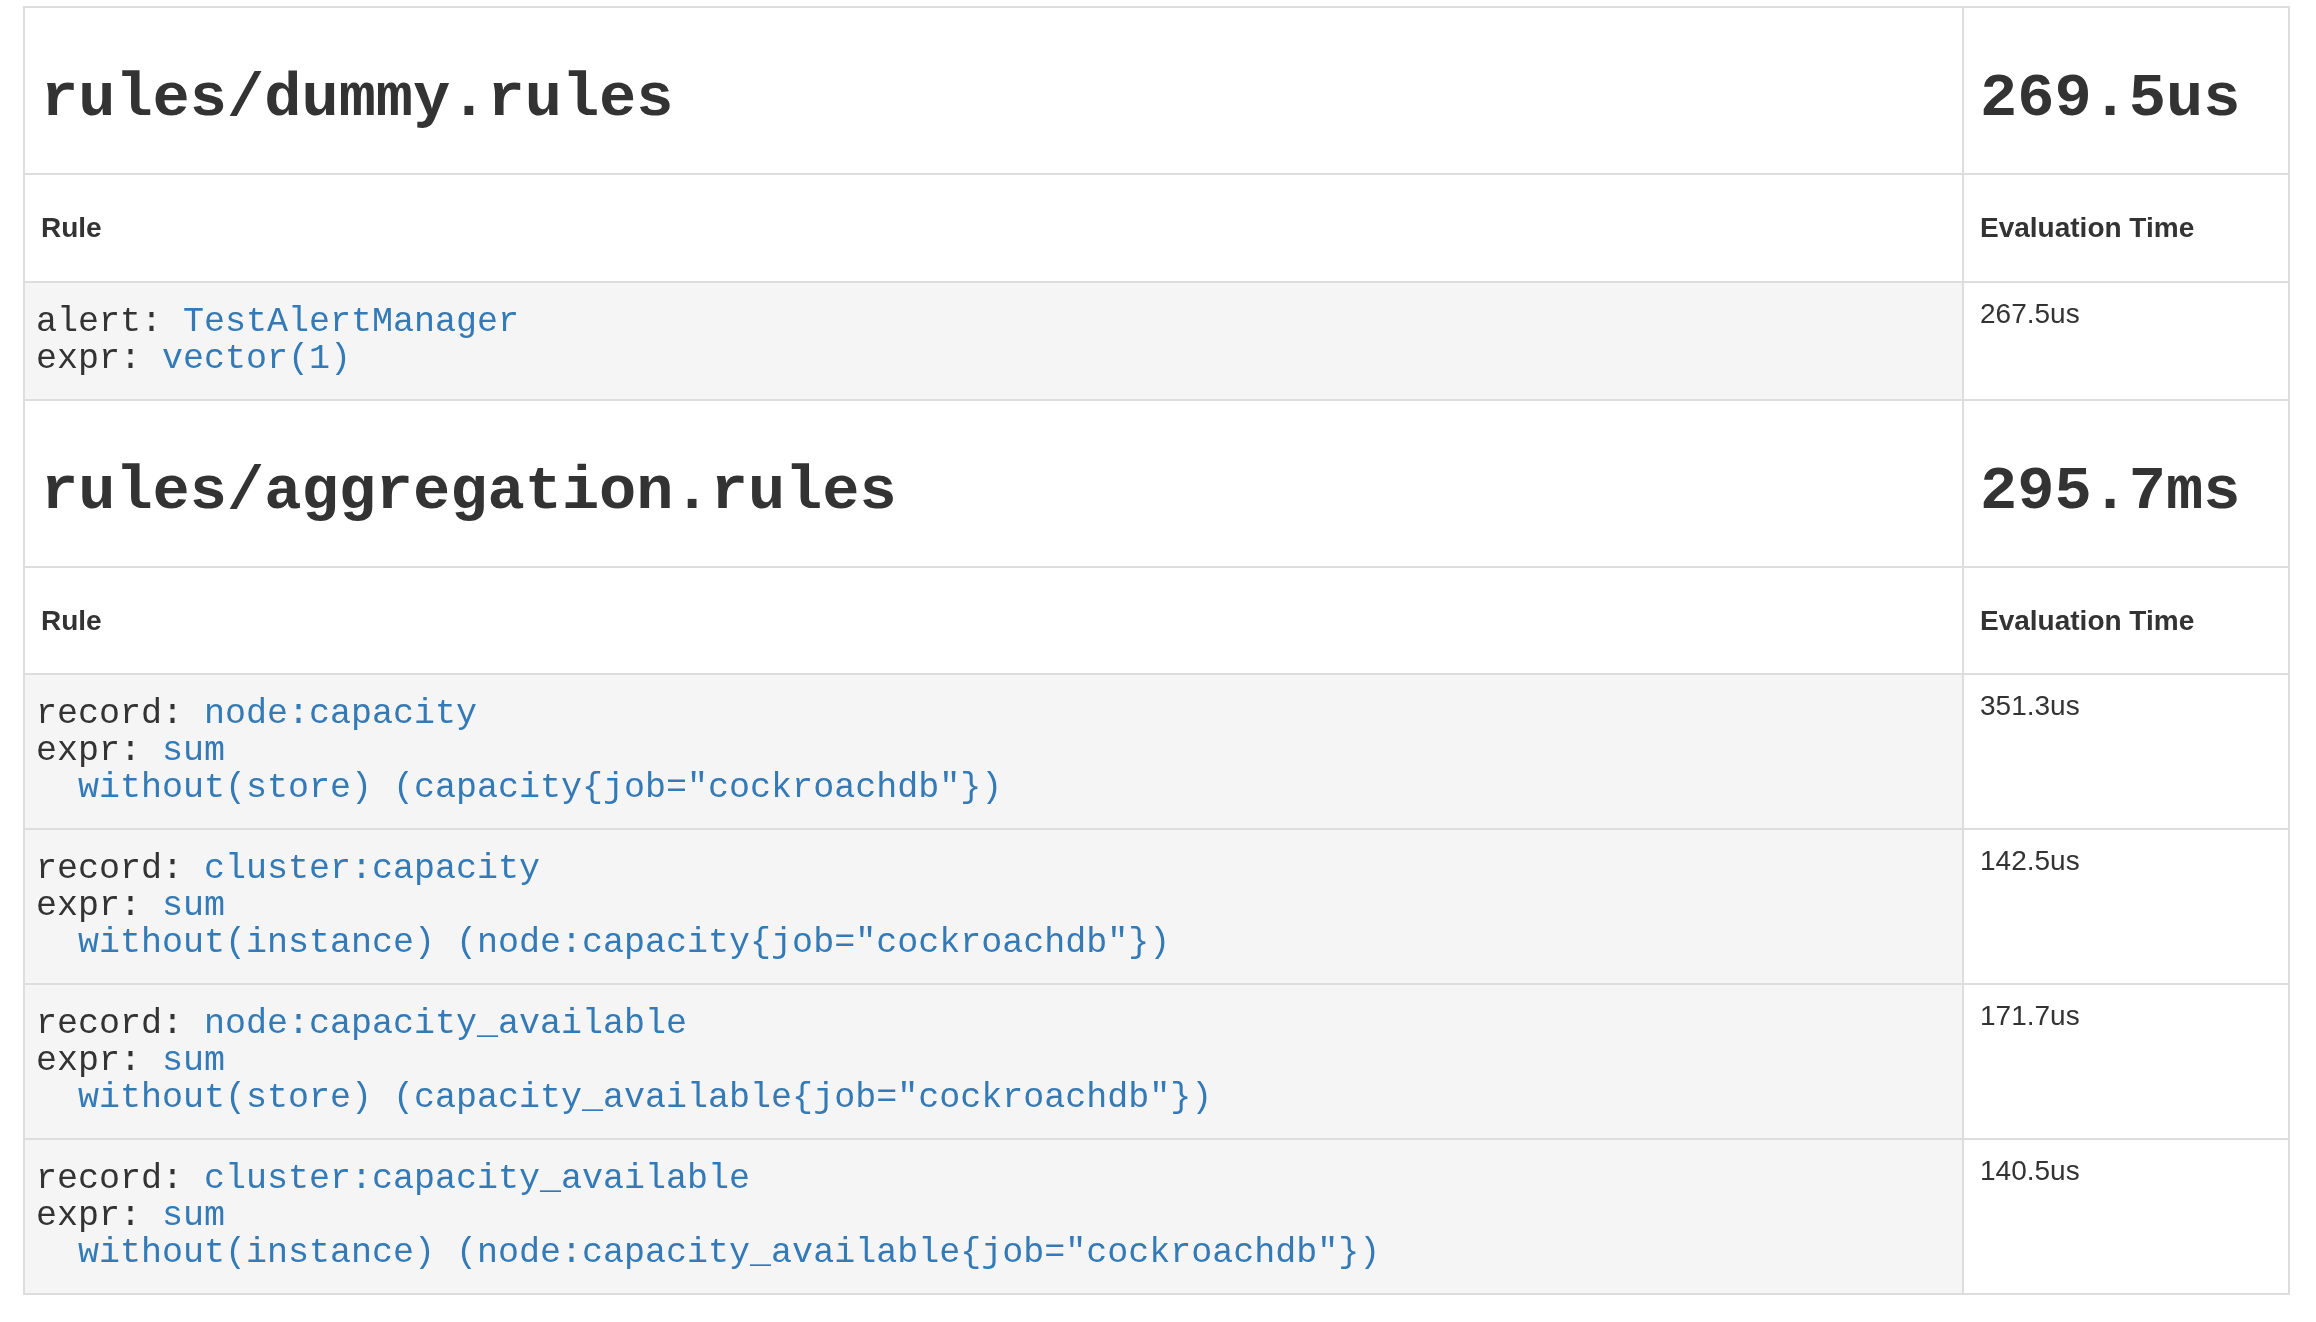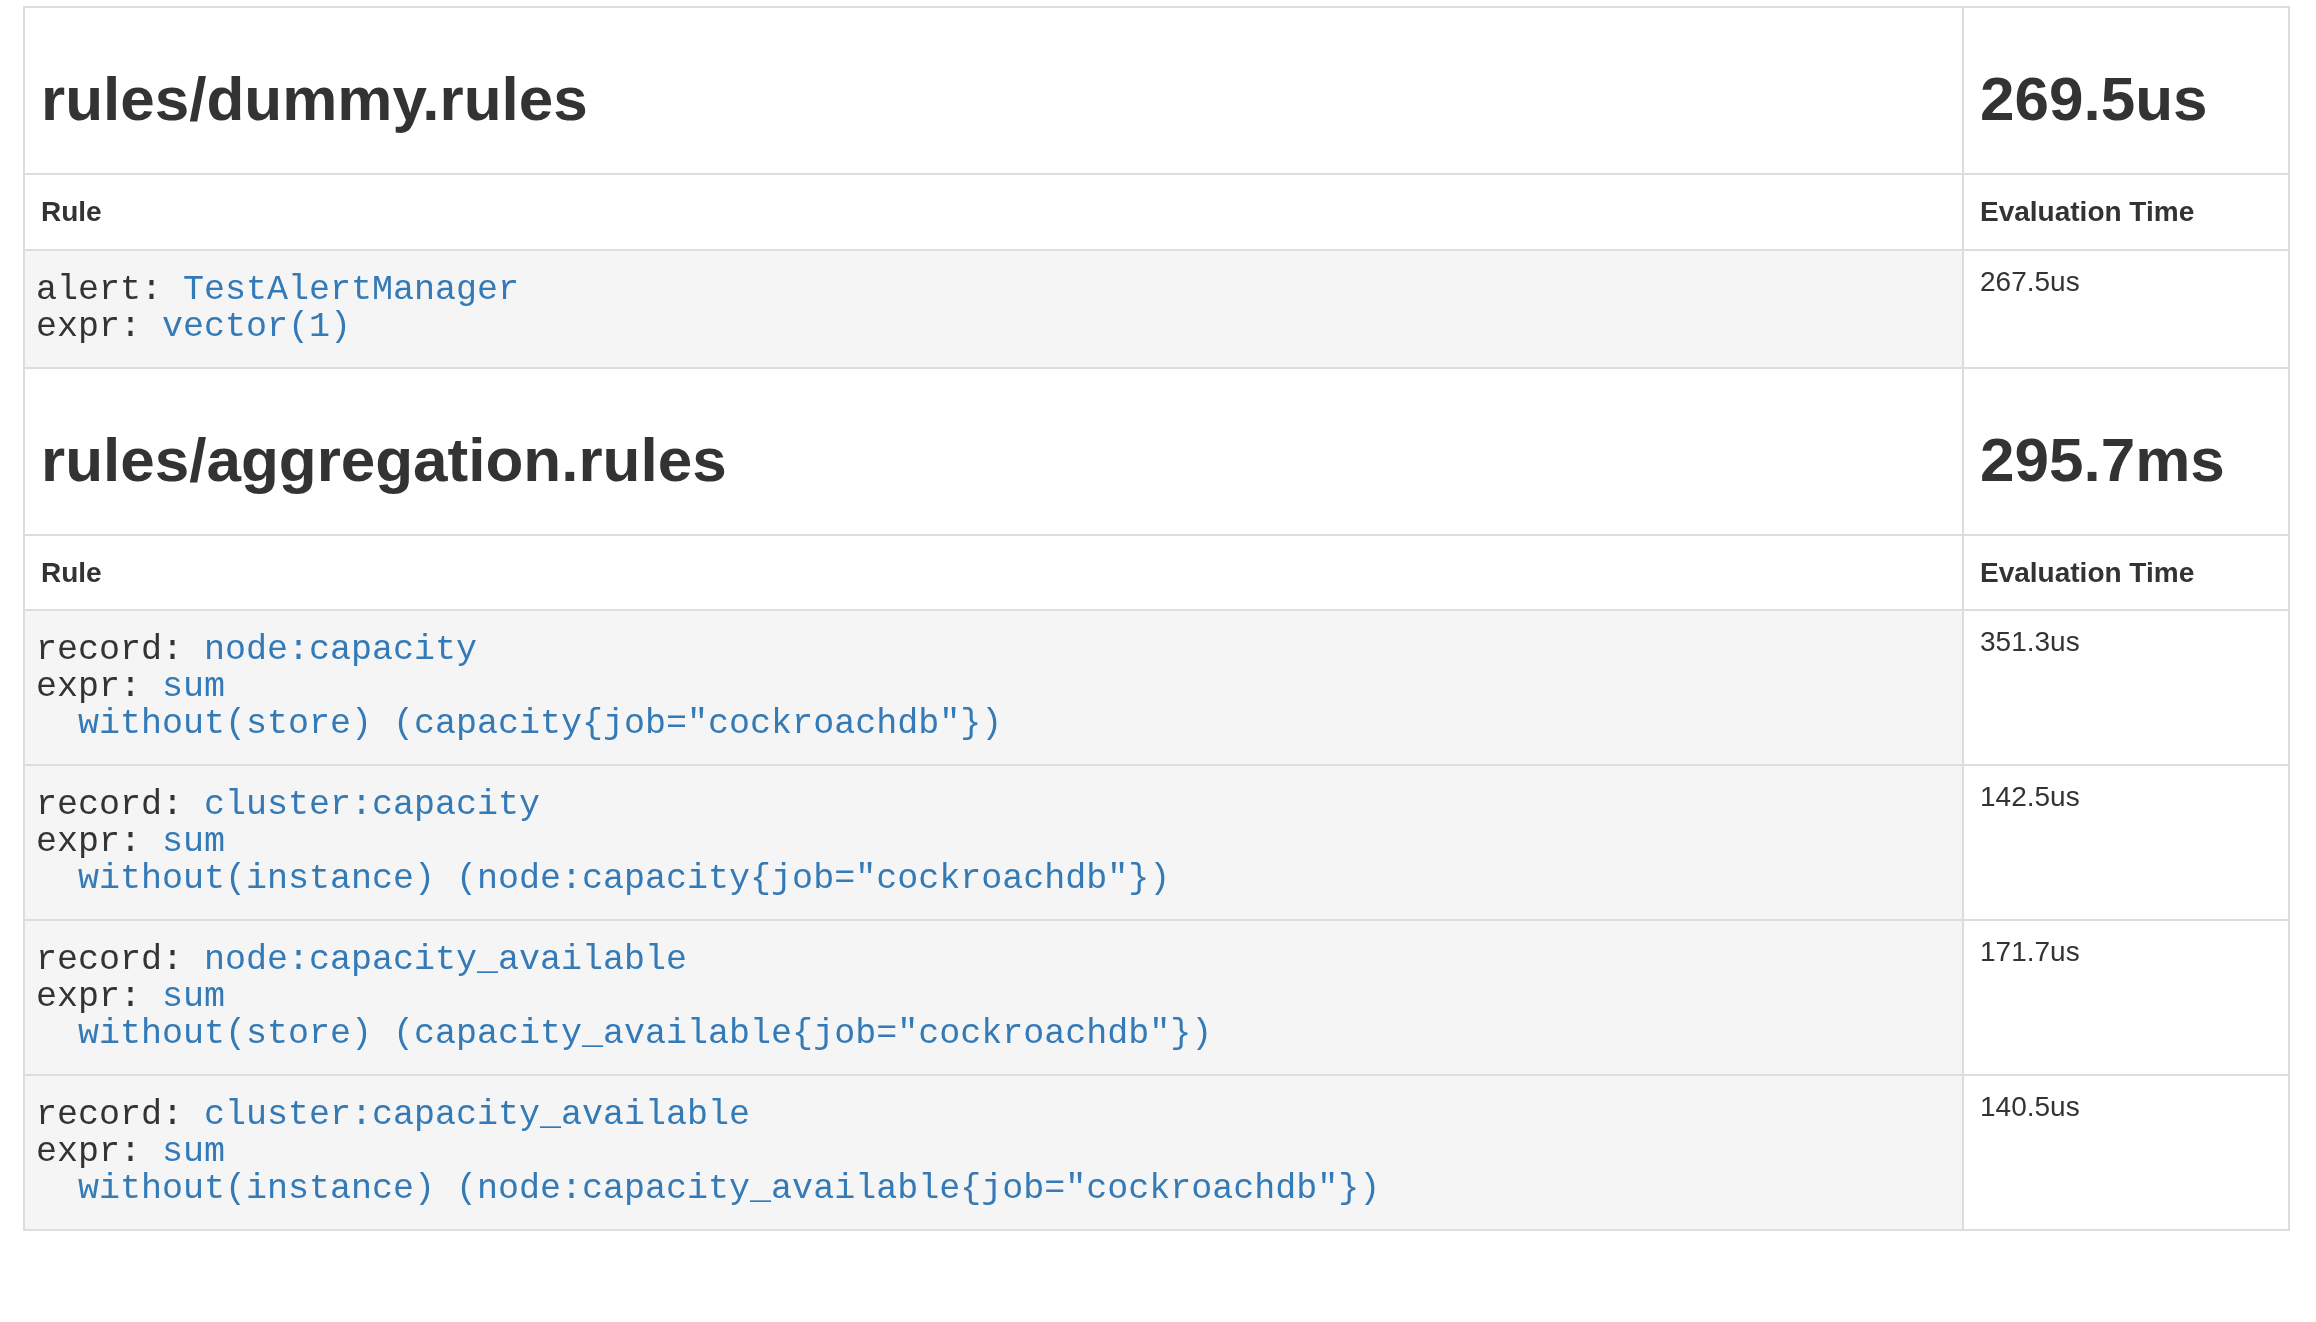--- a/index.html
+++ b/index.html
@@ -24,24 +24,24 @@
     border-collapse:collapse;width:100%;table-layout:fixed;
   }
   col.col-eval{width:326px;}
   .rules-table td,.rules-table th{
     border:2px solid var(--border);
     vertical-align:top;text-align:left;
   }
   td.file-cell,td.group-eval-cell{padding:16px;background:#fff;}
   h2.file-name,h2.group-eval{
     font-size:62px;font-weight:600;color:#333;
-    margin:42px 0 24px;line-height:1.08;white-space:nowrap;overflow:hidden;
+    margin:42px 0 24px;line-height:1.08;white-space:nowrap;overflow:hidden;font-family:Liberation Mono, monospace;
   }
   th.rule-th,th.eval-th{
-    padding:20px 16px;font-size:28px;font-weight:700;color:#333;background:#fff;
+    padding:36px 16px;font-size:28px;font-weight:700;color:#333;background:#fff;
     line-height:1.2;white-space:nowrap;
   }
   td.code-cell{
     background:var(--code-bg);
     padding:21px 11px;
   }
   .code{
     font-family:"Liberation Mono","DejaVu Sans Mono",monospace;
     font-size:35px;line-height:37px;color:#333;
   }

